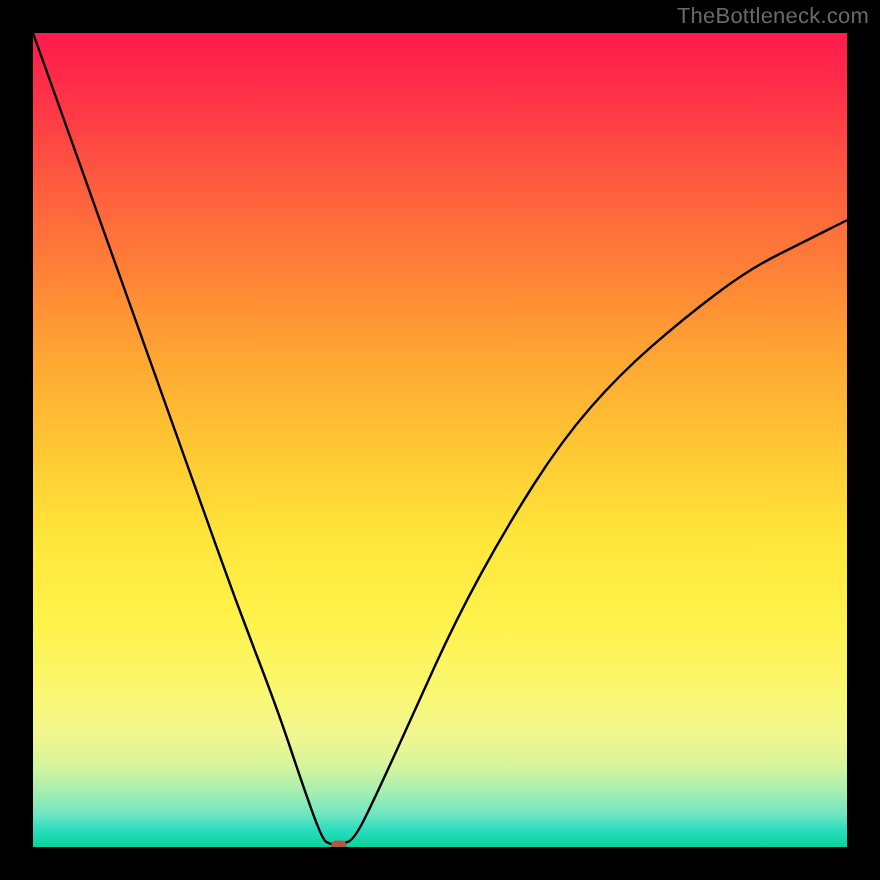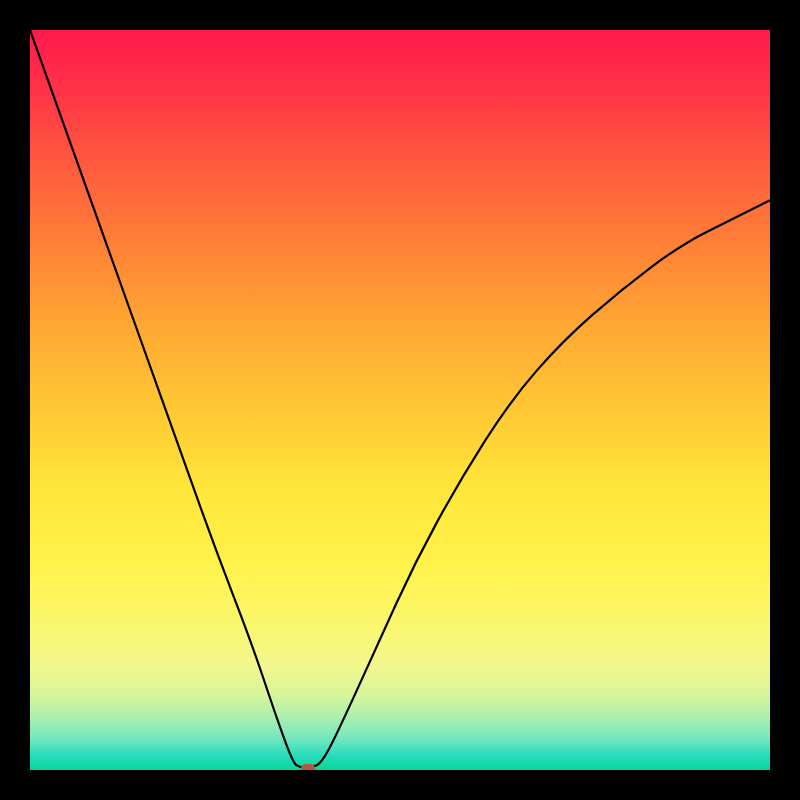--- a/index.html
+++ b/index.html
@@ -85,13 +85,14 @@
   <div class="plot-area">
     <div class="gradient"></div>
 
     <svg class="curve-svg" viewBox="0 0 740 740" preserveAspectRatio="none">
       <path id="curve-path" d="M 0.00 0.00 Q 37.00 103.60 55.50 155.40 Q 74.00 207.20 92.50 259.00 Q 111.00 310.80 129.50 362.60 Q 148.00 414.40 166.50 466.20 Q 185.00 518.00 203.50 566.10 Q 222.00 614.20 233.10 647.50 Q 244.20 680.80 253.45 706.70 Q 262.70 732.60 266.40 735.19 Q 270.10 737.78 275.65 737.78 Q 281.20 737.78 286.75 735.19 Q 292.30 732.60 301.55 714.10 Q 310.80 695.60 329.30 654.90 Q 347.80 614.20 366.30 573.50 Q 384.80 532.80 407.00 492.10 Q 429.20 451.40 455.10 410.70 Q 481.00 370.00 506.90 340.40 Q 532.80 310.80 562.40 284.90 Q 592.00 259.00 621.60 236.80 Q 651.20 214.60 677.10 201.65 Q 703.00 188.70 721.50 179.45 L 740.00 170.20" fill="none" stroke="#000" stroke-width="2.2"></path>
     </svg>
 
     <div id="min-marker" class="marker" style="left: 277.5px; top: 738.52px; background: rgb(177, 87, 66);"></div>
   </div>
 
+  <div class="watermark">TheBottleneck.com</div>
 </div>
 
 </body></html>

